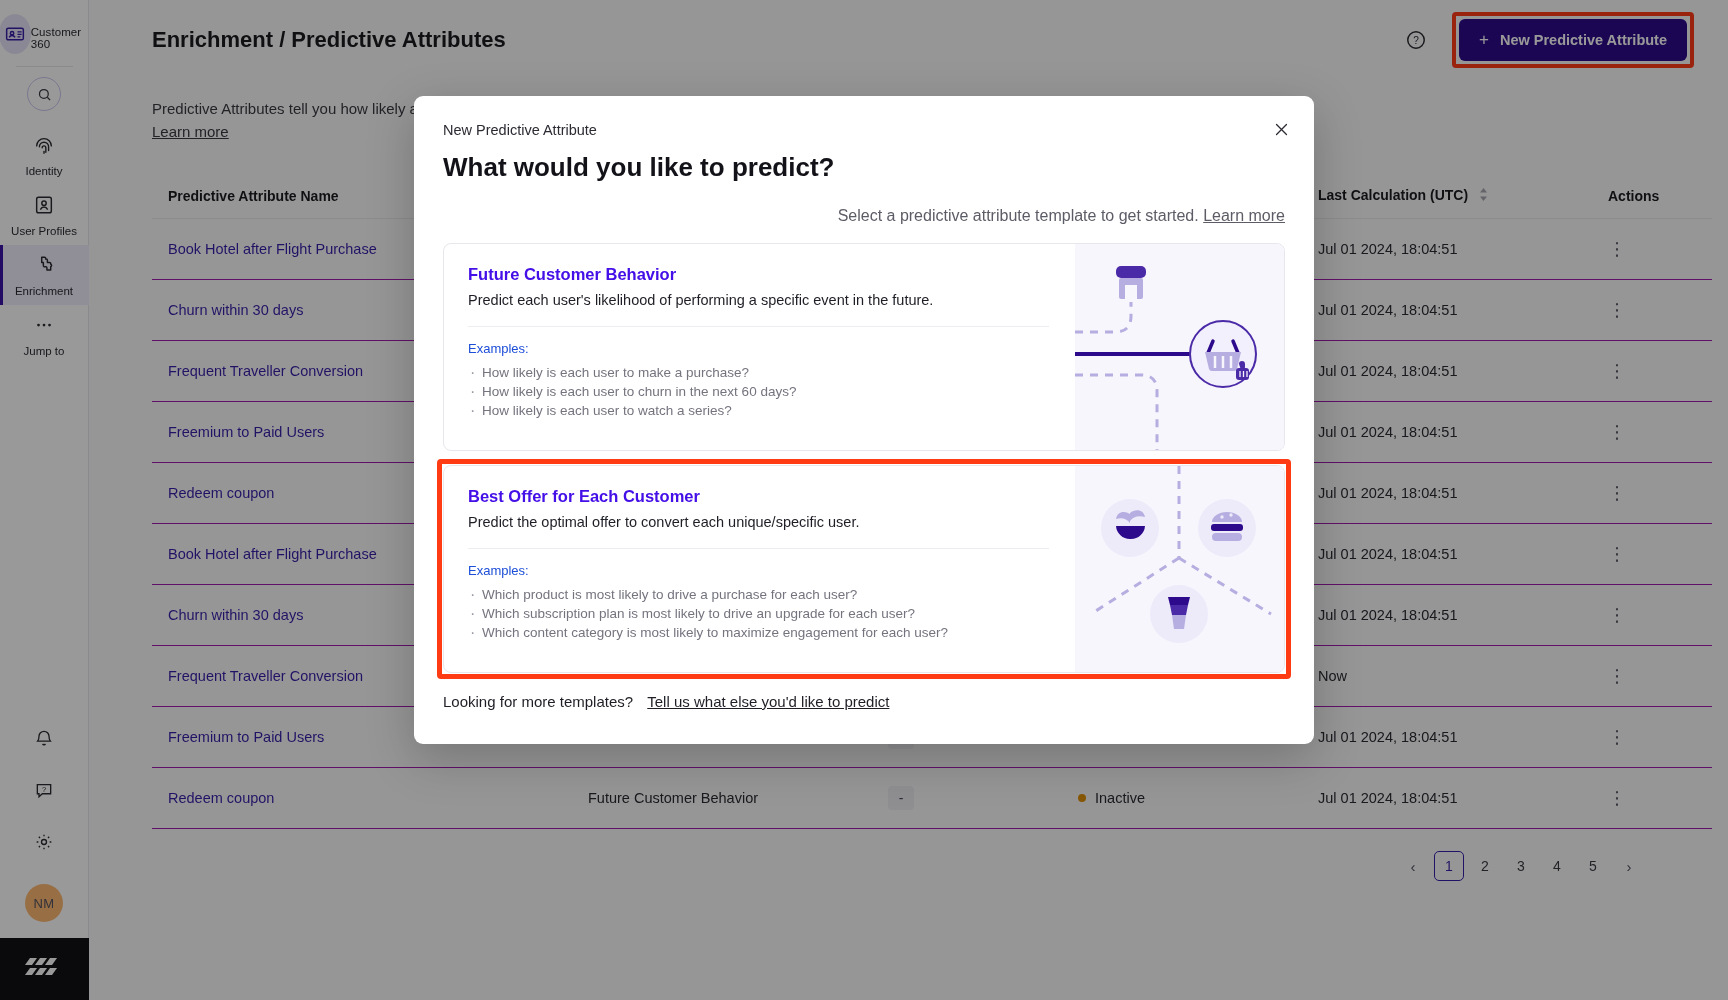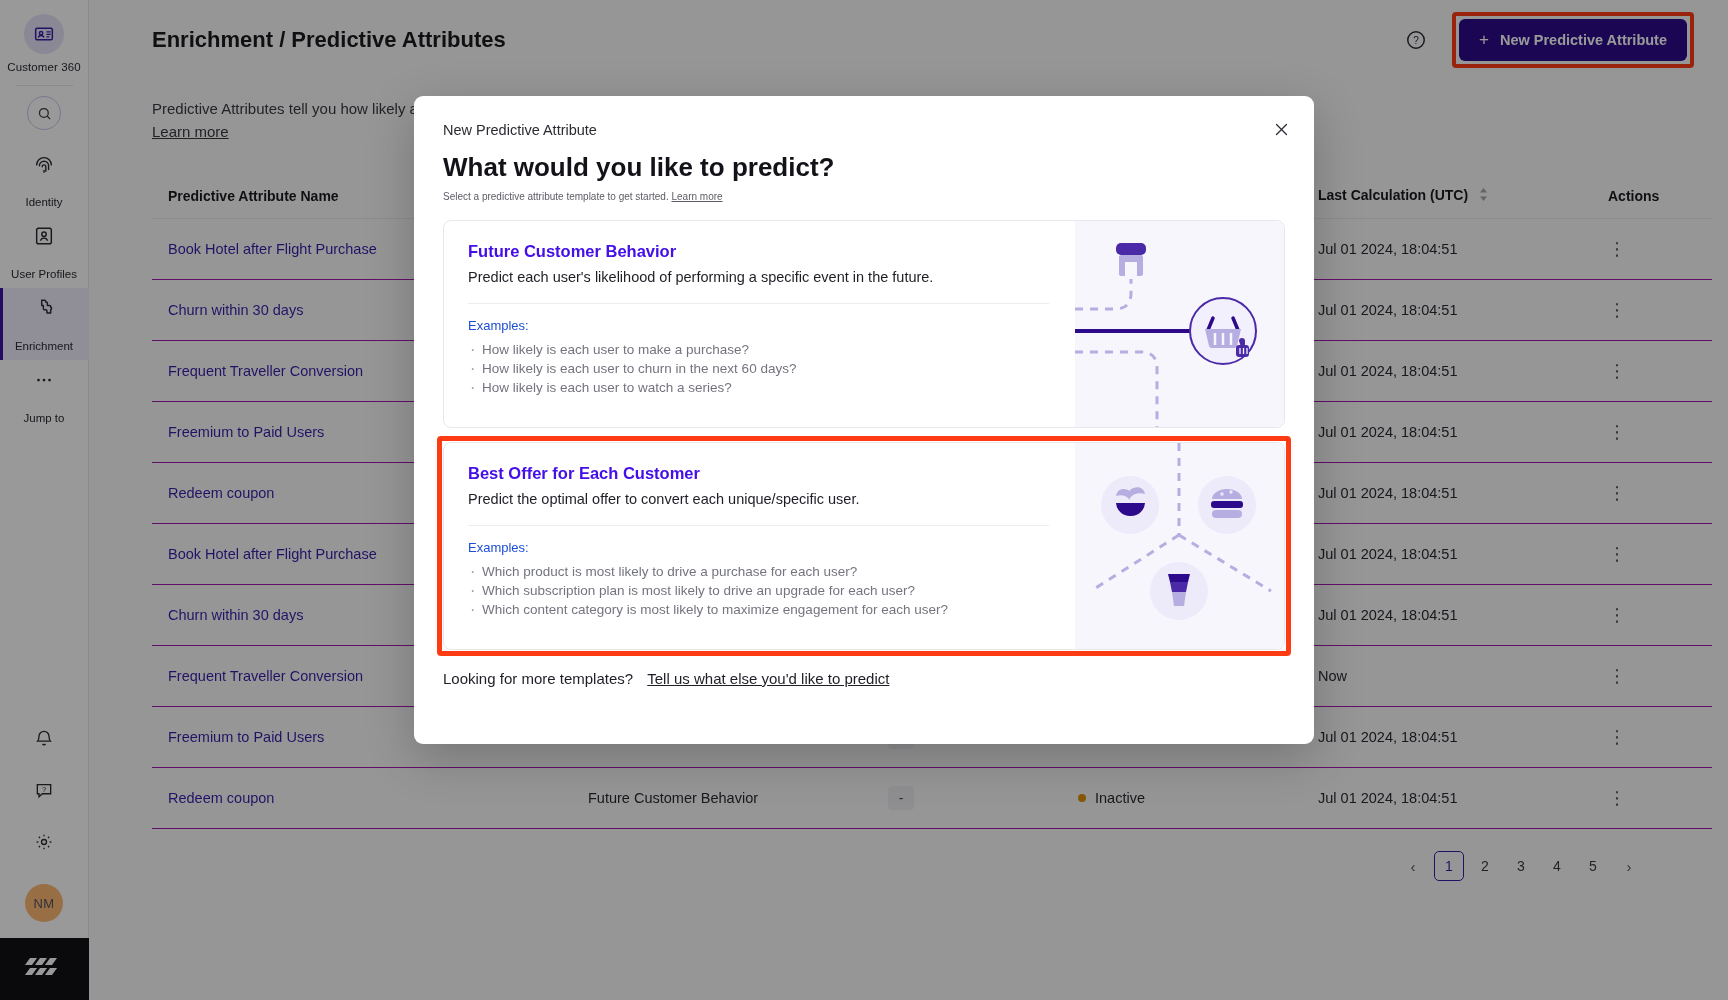--- a/index.html
+++ b/index.html
@@ -21,40 +21,40 @@
 
   
   .sidebar {
     position: absolute; left: 0; top: 0;
     width: 89px; height: 1000px;
     background: #ffffff;
     border-right: 1px solid #e6e6ea;
     display: flex; flex-direction: column; align-items: center;
     z-index: 10;
   }
-  .brand-block { padding-top: 14px; display:flex; flex-direction:column; align-items:center; }
+  .brand-block { padding-top: 14px; display:flex; flex-direction:row; align-items:center; }
   .brand-circle {
     width: 40px; height: 40px; border-radius: 50%;
     background: #e7e3f7;
     display: flex; align-items: center; justify-content: center;
   }
   .brand-label {
     margin-top: 7px; font-size: 11.5px; color: #2b2b33; letter-spacing: .1px;
   }
   .side-divider { width: 57px; height: 1px; background: #e6e6ea; margin: 12px 0 10px; }
   .search-circle {
     width: 34px; height: 34px; border-radius: 50%;
     border: 1px solid #cfc6ef;
     display:flex; align-items:center; justify-content:center;
     margin-bottom: 14px;
   }
   .nav-item {
     position: relative; width: 89px;
     padding: 9px 0 8px;
-    display:flex; flex-direction:column; align-items:center; gap: 17px;
+    display:flex; flex-direction:column; align-items:center; gap: 5px;
     cursor: pointer;
   }
   .nav-item .nav-label { font-size: 11.5px; color: #2b2b33; }
   .nav-item.active { background: #f0edfb; align-items: center; }
   .nav-item.active:before {
     content:""; position:absolute; left:0; top:0; bottom:0; width:3px; background:#3a12a8;
   }
   .side-spacer { flex: 1; }
   .side-bottom { display:flex; flex-direction:column; align-items:center; gap: 28px; padding-bottom: 16px; }
   .avatar-circle {
@@ -157,21 +157,21 @@
     z-index: 100;
     padding: 26px 29px 0 29px;
   }
   .modal-close {
     position:absolute; right: 22px; top: 22px;
     width: 22px; height: 22px; cursor:pointer;
     display:flex; align-items:center; justify-content:center;
   }
   .modal-eyebrow { font-size: 14.5px; color: #2b2b33; }
   .modal-title { font-size: 26px; font-weight: bold; color: #121218; margin-top: 14px; }
-  .modal-sub { font-size: 10px; color: #5c5c66; margin-top: 8px; }
+  .modal-sub { font-size: 16px; color: #5c5c66; margin-top: 24px; text-align: right; }
   .modal-sub a { color:#5c5c66; text-decoration: underline; }
 
   .cards { margin-top: 18px; }
   .card-outer { position: relative; }
   .card-outer + .card-outer { margin-top: 14px; }
   .card {
     display: flex; border: 1px solid #e7e7ed; border-radius: 8px; overflow: hidden;
     background: #ffffff; cursor: pointer; height: 208px;
   }
   .card-text { flex: 1; padding: 21px 26px 0 24px; }

